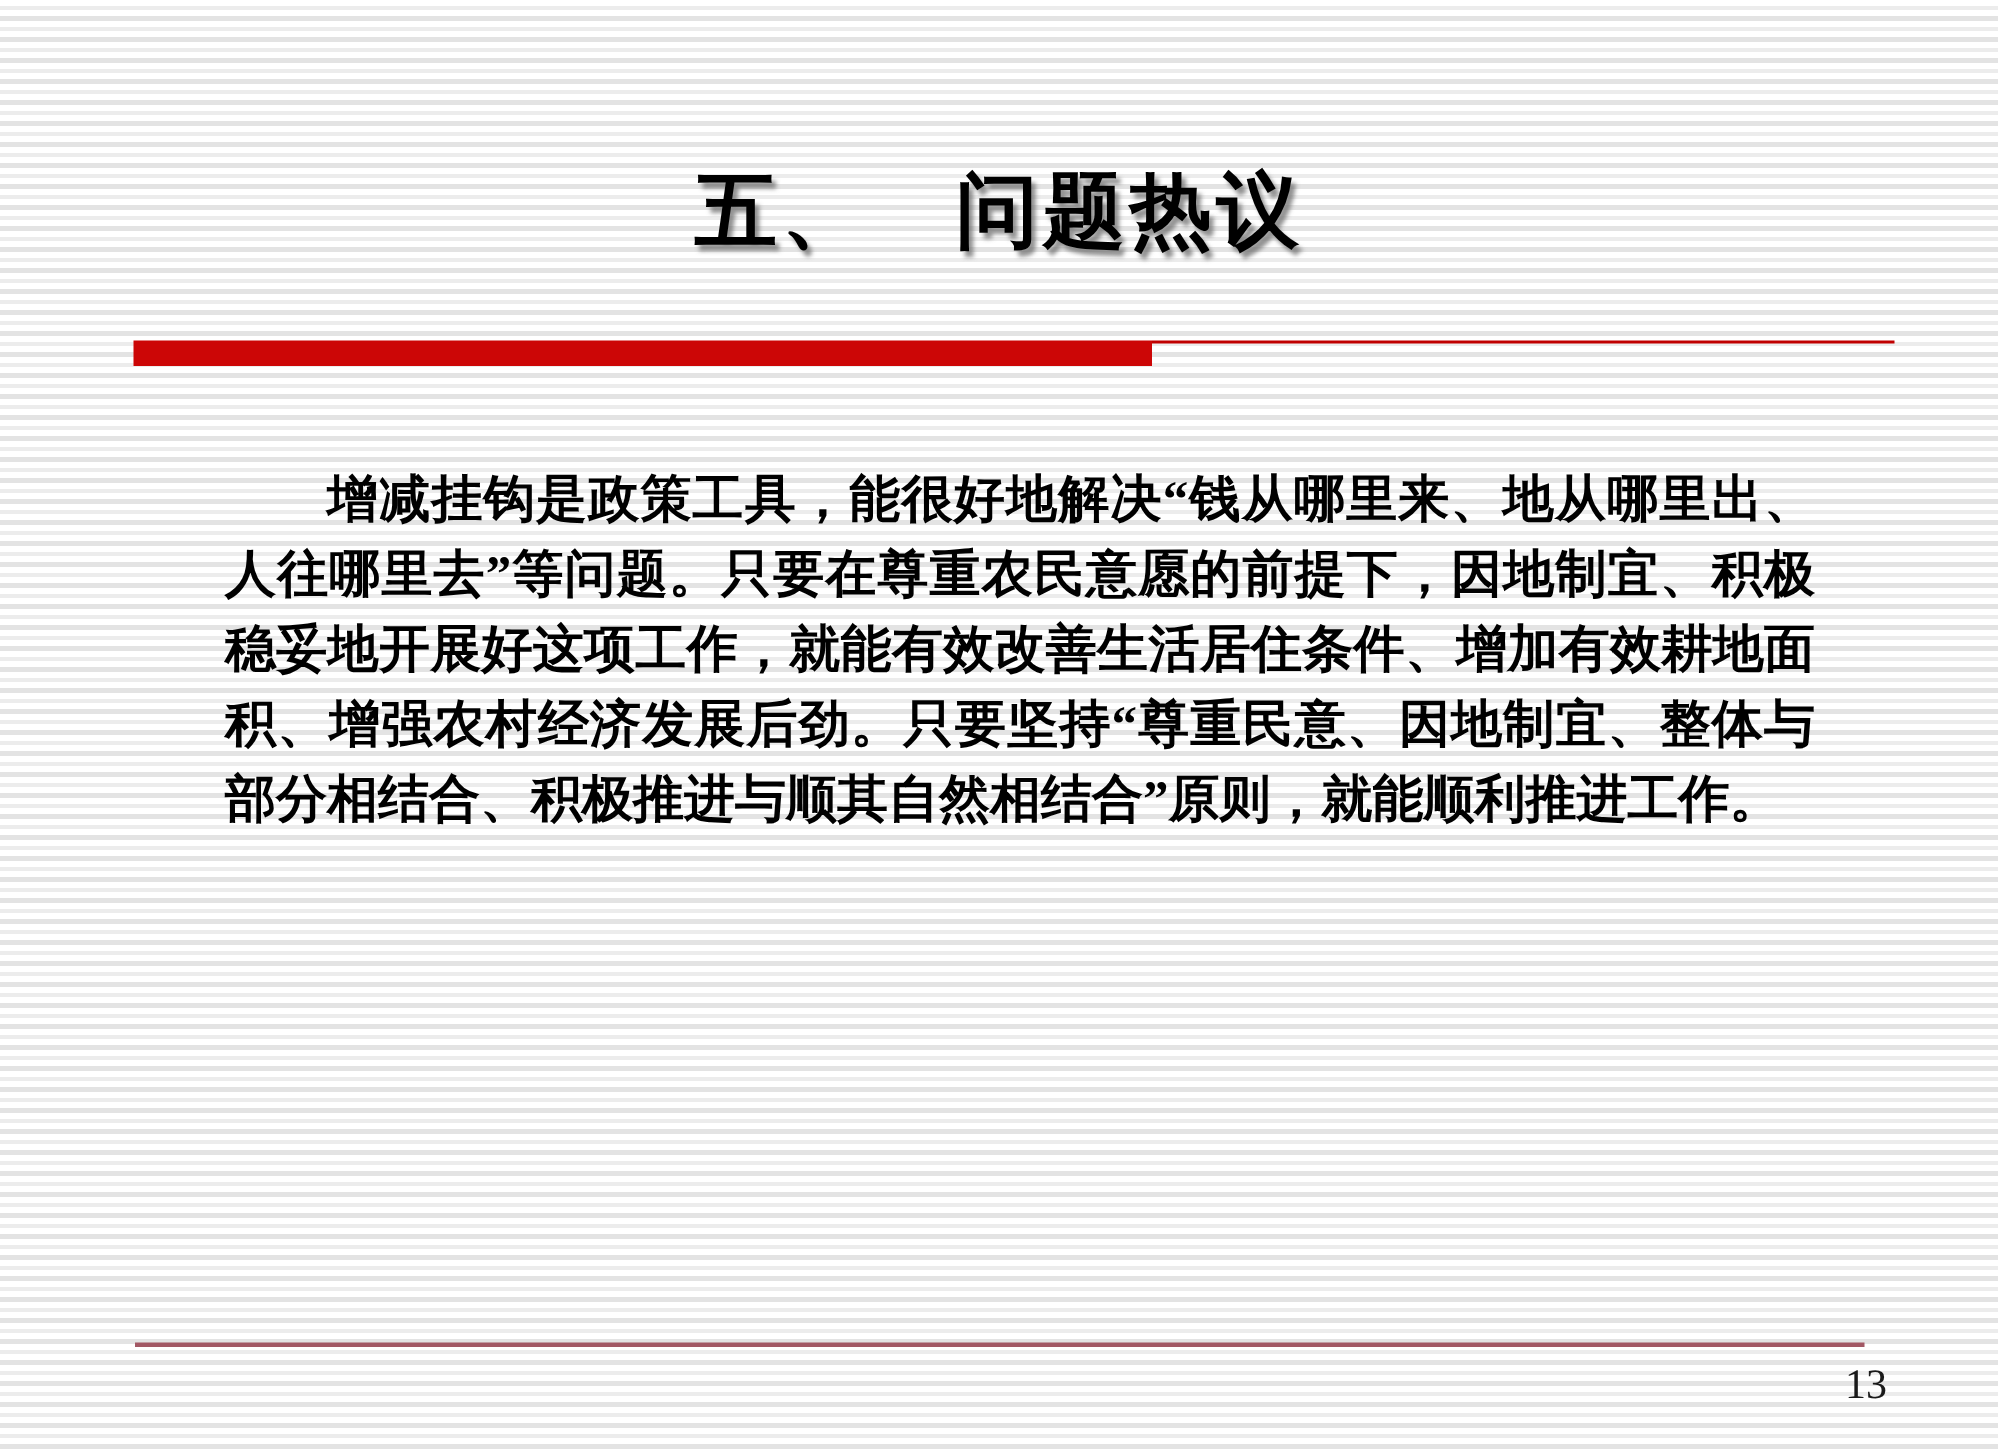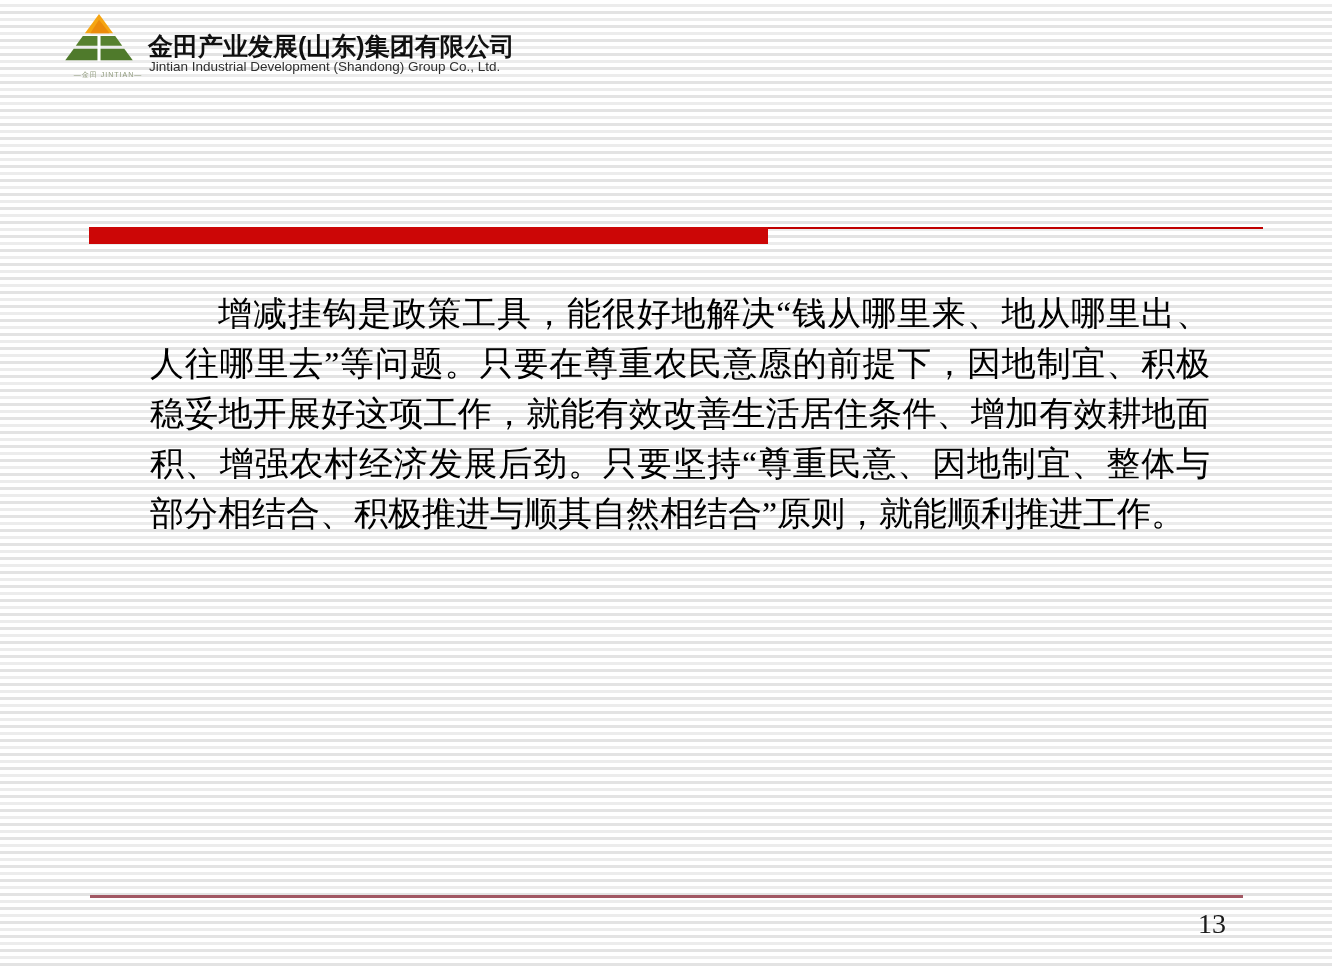--- a/index.html
+++ b/index.html
@@ -51,58 +51,43 @@
   .title-rule{position:absolute;left:89px;top:227px;width:1174px;height:17px;}
   .title-rule .thick{
     position:absolute;left:0;top:0;width:679px;height:17px;background:#cc0606;
   }
   .title-rule .thin{
     position:absolute;left:679px;top:0;width:495px;height:2px;background:#c00000;
   }
 
   
   .body-text{
-    position:absolute;left:150px;top:289px;width:1060px;
-    font-size:34px;line-height:50px;font-weight:normal;color:#000;
+    position:absolute;left:150px;top:309px;width:1060px;
+    font-size:34px;line-height:50px;font-weight:bold;color:#000;
     text-align:justify;
   }
   .body-text p{margin:0;text-indent:2em;}
 
   
   .footer-rule{
     position:absolute;left:90px;top:895px;width:1153px;height:3px;
     background:#a25864;
   }
   .page-number{
     position:absolute;left:1198px;top:908px;width:60px;
-    font-size:28px;color:#1a1a1a;text-align:left;
+    font-size:28px;color:#1a1a1a;text-align:right;
   }
 </style>
 </head>
 <body>
 
 <div class="slide">
 
-  <div class="logo-group">
-    <svg class="logo-icon" viewBox="0 0 76 56" xmlns="http://www.w3.org/2000/svg">
 
-      <polygon points="38,2 52.6,22 23.4,22" fill="#f5a513"></polygon>
-      <polygon points="38,8 49,22 29,22" fill="#ec8b0b"></polygon>
-
-      <polygon points="21.2,25 54.8,25 62.1,35 13.9,35" fill="#57812f"></polygon>
-
-      <polygon points="11.8,38 64.2,38 73,50 3,50" fill="#4f7a2b"></polygon>
-
-      <rect x="36.4" y="24" width="3.2" height="27" fill="#ffffff"></rect>
-    </svg>
-    <div class="logo-caption">—金田 JINTIAN—</div>
-    <div class="company-zh">金田产业发展(山东)集团有限公司</div>
-    <div class="company-en">Jintian Industrial Development (Shandong) Group Co., Ltd.</div>
-  </div>
-
+  <div class="page-title">五、　问题热议</div>
 
   <div class="title-rule">
     <div class="thick"></div>
     <div class="thin"></div>
   </div>
 
   <div class="body-text">
     <p>增减挂钩是政策工具，能很好地解决“钱从哪里来、地从哪里出、人往哪里去”等问题。只要在尊重农民意愿的前提下，因地制宜、积极稳妥地开展好这项工作，就能有效改善生活居住条件、增加有效耕地面积、增强农村经济发展后劲。只要坚持“尊重民意、因地制宜、整体与部分相结合、积极推进与顺其自然相结合”原则，就能顺利推进工作。</p>
   </div>
 

